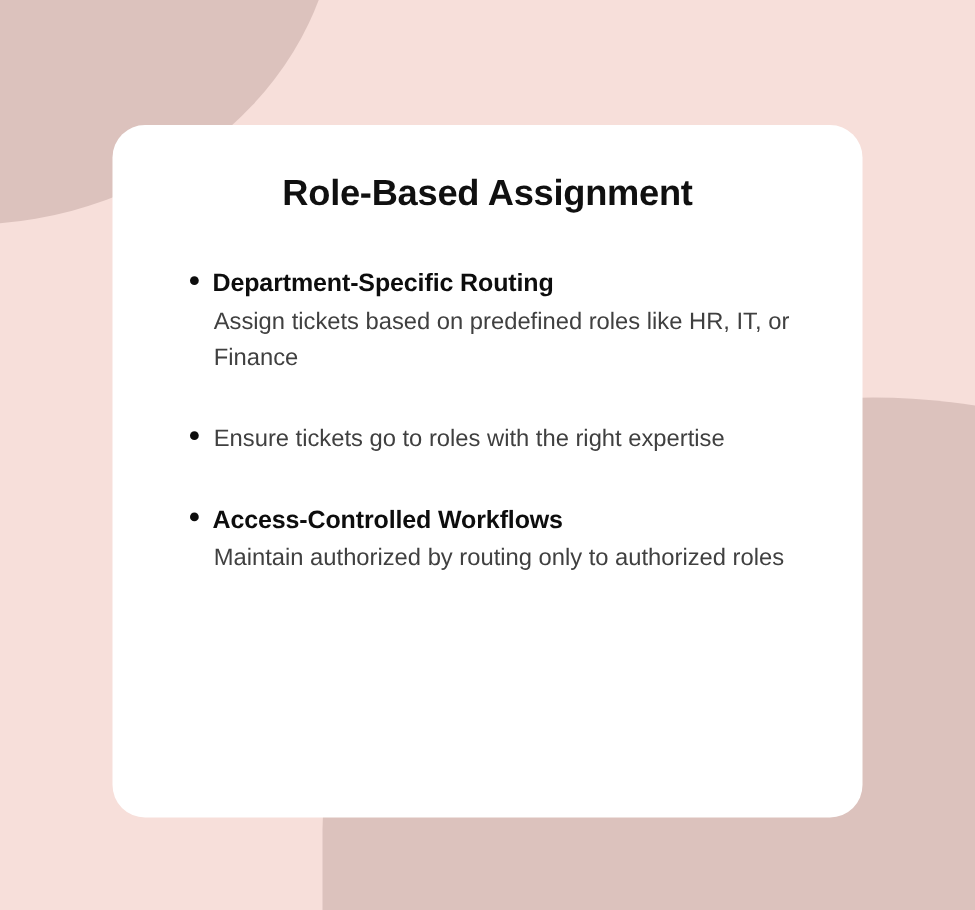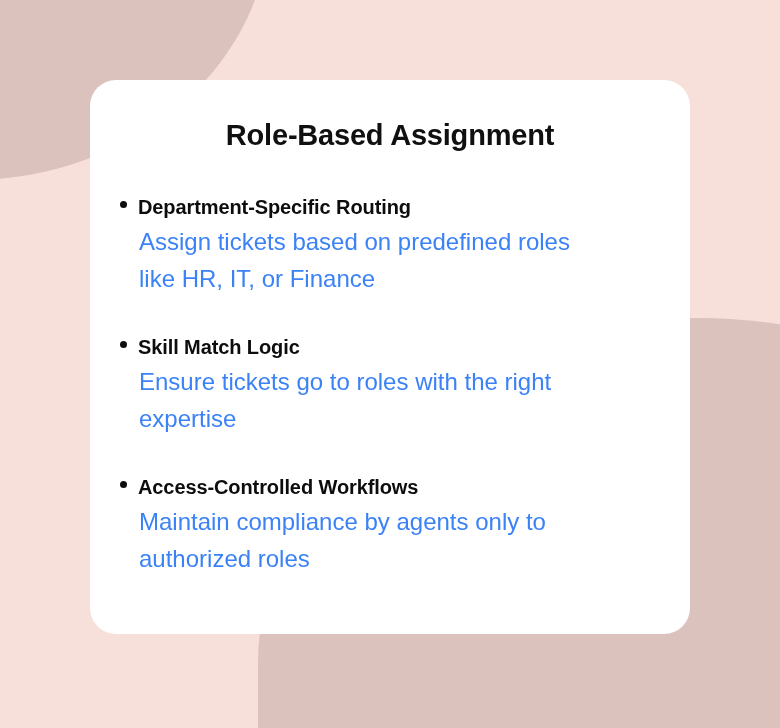--- a/index.html
+++ b/index.html
@@ -38,21 +38,21 @@
   .blob-bottomright {
     left: 258px;
     top: 318px;
     width: 760px;
     height: 540px;
     border-radius: 58% 42% 0 0 / 64% 36% 0 0;
   }
   .card {
     position: absolute;
     left: 90px;
-    top: 80px;
+    top: 100px;
     width: 600px;
     height: 554px;
     background: #ffffff;
     border-radius: 26px;
     box-sizing: border-box;
     padding: 0;
     overflow: hidden;
   }
   .card-title {
     margin: 0;
@@ -60,21 +60,21 @@
     text-align: center;
     font-size: 29px;
     font-weight: bold;
     letter-spacing: -0.2px;
     color: #101010;
     line-height: 1.2;
   }
   .bullet-list {
     list-style: none;
     margin: 0;
-    padding: 40px 40px 0 48px;
+    padding: 40px 40px 0 80px;
   }
   .bullet-item {
     position: relative;
     margin: 0 0 35px 0;
     padding: 0;
   }
   .bullet-item:last-child {
     margin-bottom: 16px;
   }
   .bullet-dot {
@@ -91,23 +91,23 @@
     font-size: 20px;
     font-weight: bold;
     color: #0d0d0d;
     line-height: 1.45;
     letter-spacing: -0.1px;
   }
   .bullet-desc {
     display: block;
     margin-top: 1px;
     padding-left: 1px;
-    font-size: 24px;
+    font-size: 19px;
     font-weight: normal;
-    color: #3b82f6;
+    color: #404040;
     line-height: 1.56;
     max-width: 470px;
   }
 </style>
 </head>
 <body>
 
 <div class="stage">
 
   <div class="blob blob-topleft"></div>
@@ -120,25 +120,24 @@
     <ul class="bullet-list">
 
       <li class="bullet-item">
         <span class="bullet-dot"></span>
         <span class="bullet-heading">Department-Specific Routing</span>
         <span class="bullet-desc">Assign tickets based on predefined roles like HR, IT, or Finance</span>
       </li>
 
       <li class="bullet-item">
         <span class="bullet-dot"></span>
-        <span class="bullet-heading">Skill Match Logic</span>
         <span class="bullet-desc">Ensure tickets go to roles with the right expertise</span>
       </li>
 
       <li class="bullet-item">
         <span class="bullet-dot"></span>
         <span class="bullet-heading">Access-Controlled Workflows</span>
-        <span class="bullet-desc">Maintain compliance by agents only to authorized roles</span>
+        <span class="bullet-desc">Maintain authorized by routing only to authorized roles</span>
       </li>
 
     </ul>
   </div>
 </div>
 
 </body></html>

